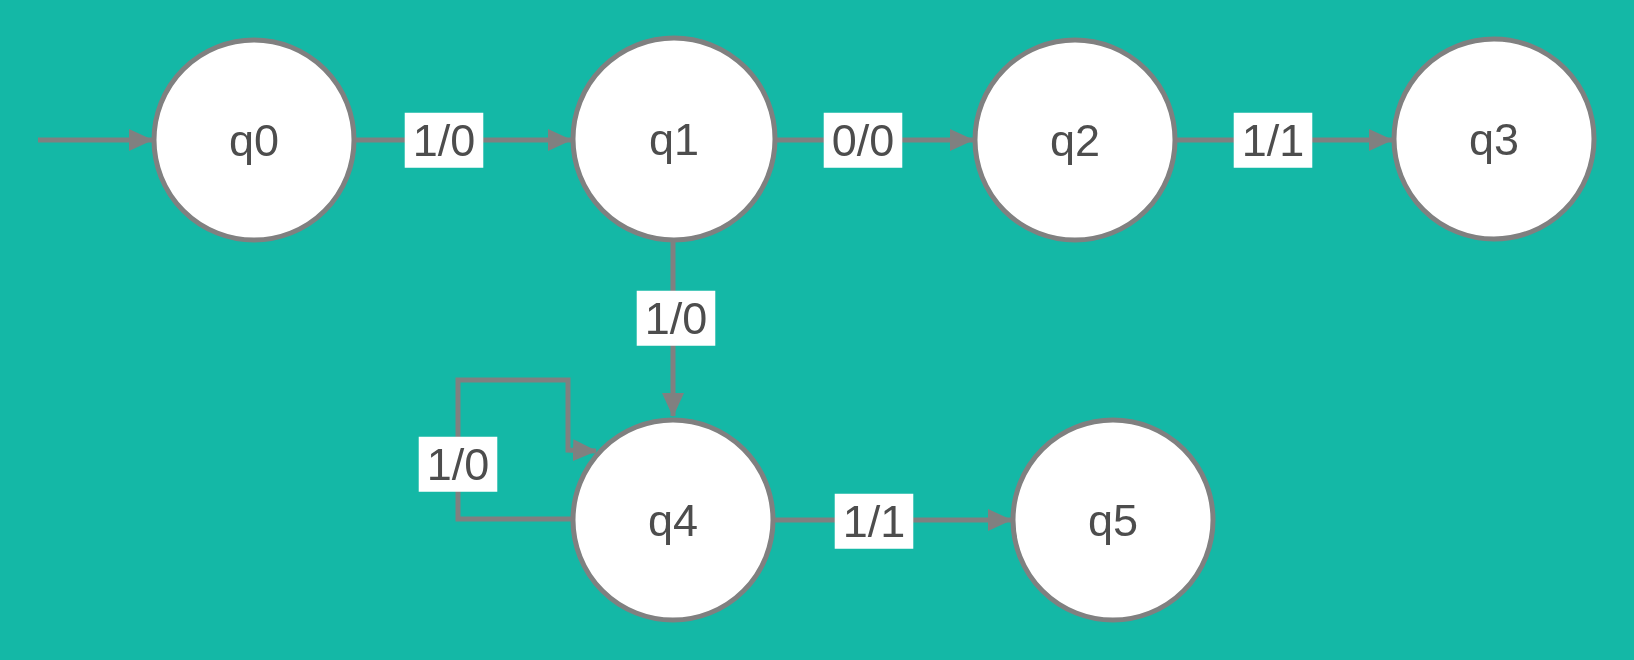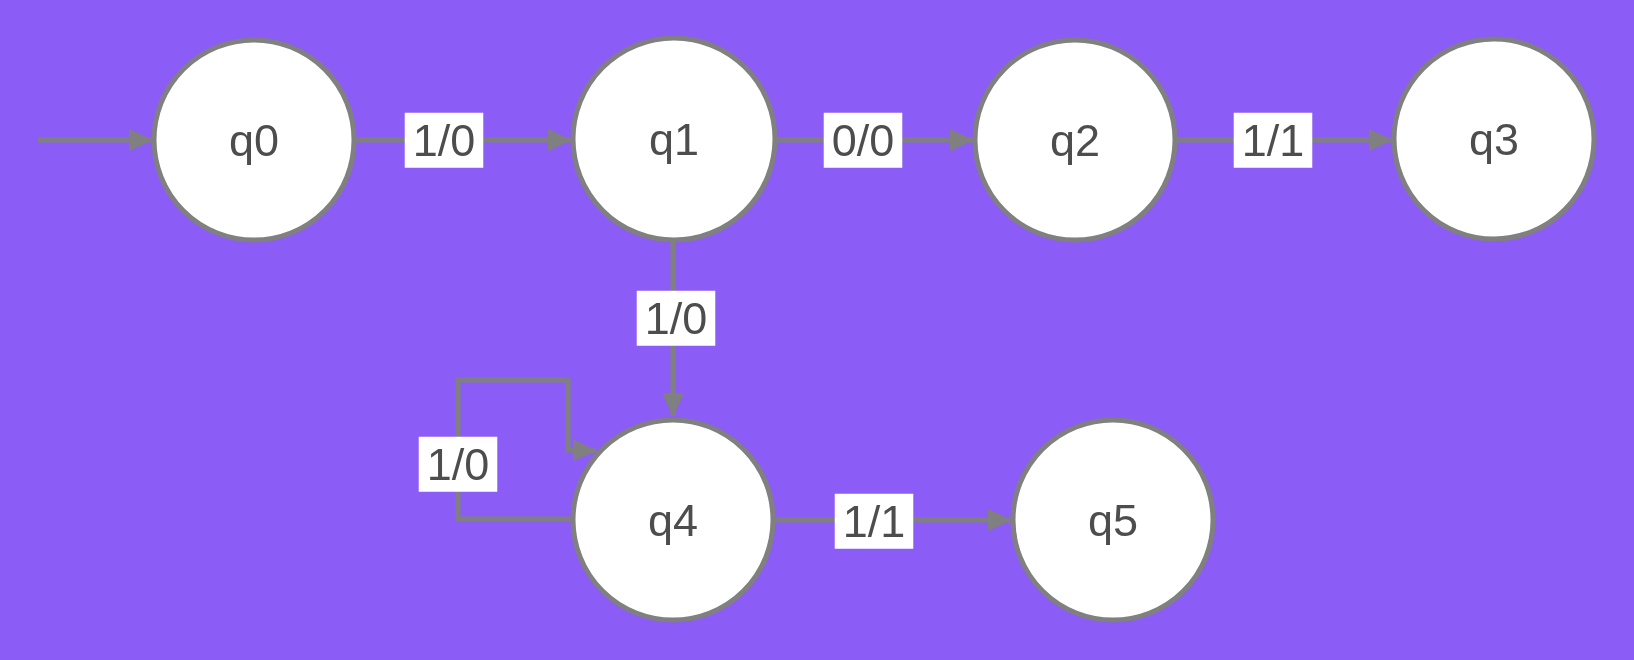--- a/index.html
+++ b/index.html
@@ -5,21 +5,21 @@
   html, body {
     margin: 0;
     padding: 0;
     background: #ffffff;
     font-family: "Liberation Sans", sans-serif;
   }
   .canvas {
     position: relative;
     width: 1634px;
     height: 660px;
-    background: #8b5cf6;
+    background: #14b8a6;
     overflow: hidden;
   }
   svg { display: block; }
   .state-label, .edge-label {
     font-family: "Liberation Sans", sans-serif;
   }
 </style>
 </head>
 <body>
 

